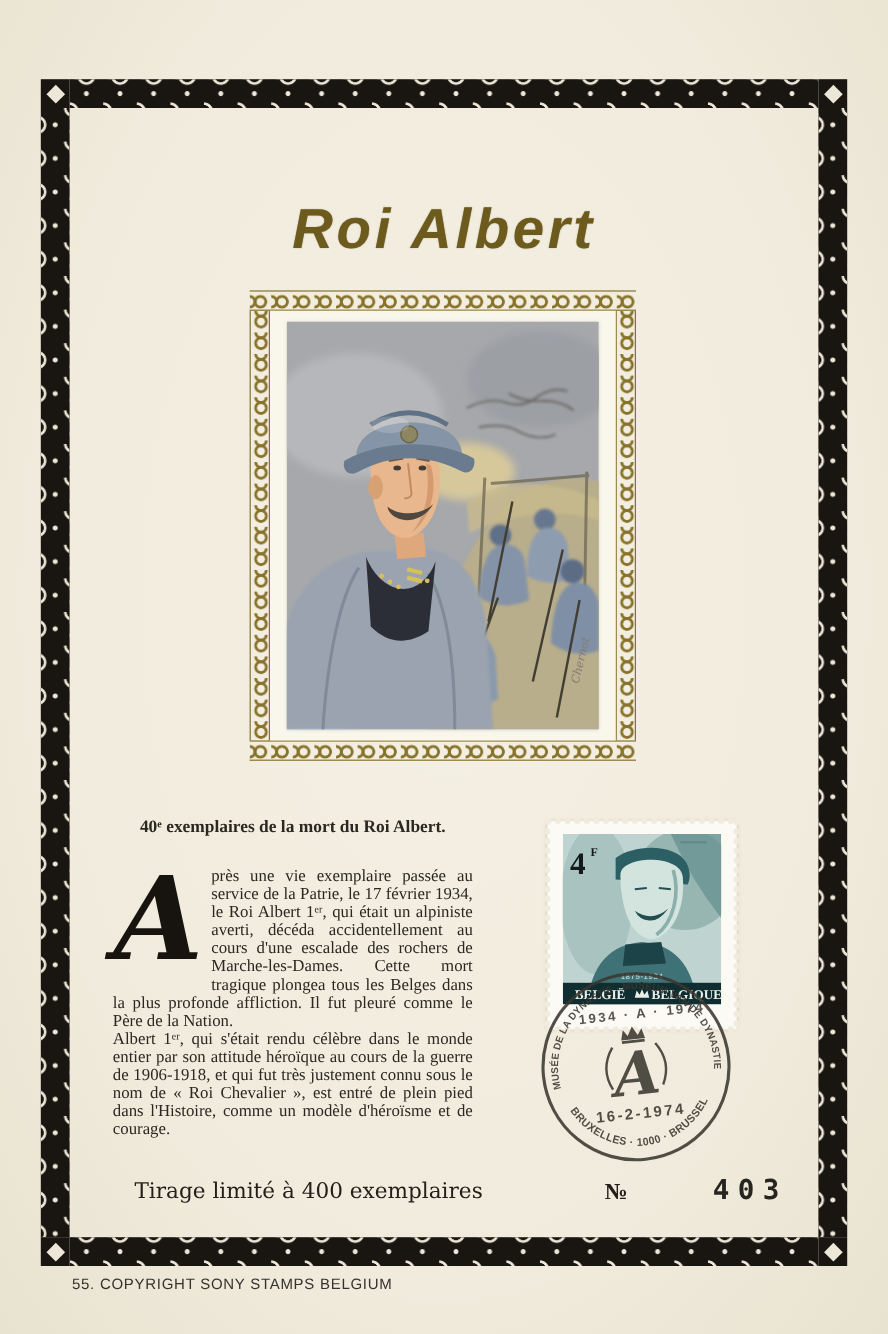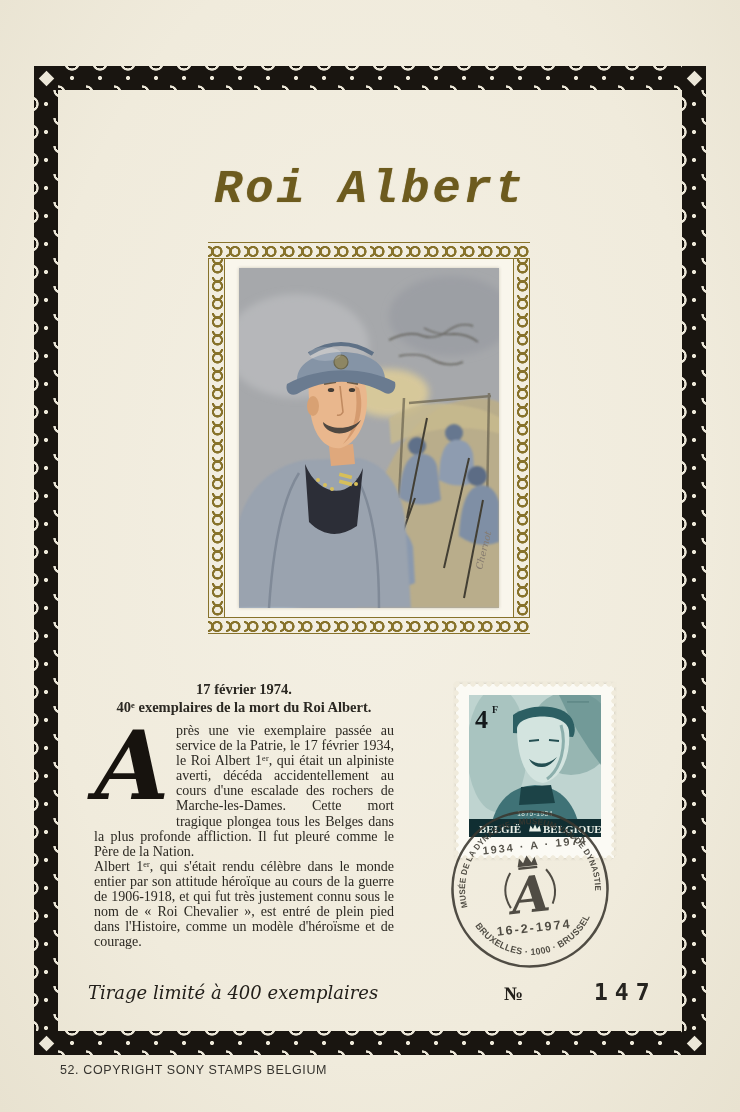--- a/index.html
+++ b/index.html
@@ -29,21 +29,21 @@
   .border-left{left:34px; top:90px; width:24px; height:941px;}
   .border-right{left:682px; top:90px; width:24px; height:941px;}
   .corner{position:absolute; width:24px; height:24px; background:#191510;}
   .corner::after{content:""; position:absolute; inset:6.5px; background:#ece7d8; transform:rotate(45deg);}
   .c-tl{left:34px; top:66px;} .c-tr{left:682px; top:66px;}
   .c-bl{left:34px; top:1031px;} .c-br{left:682px; top:1031px;}
 
   
   .title{
     position:absolute; left:0; right:0; top:163px; text-align:center;
-    font-family:Liberation Mono, monospace; font-style:italic; font-weight:bold;
+    font-family:Liberation Sans, sans-serif; font-style:italic; font-weight:bold;
     font-size:47px; letter-spacing:3px; color:#6d5b1e;
     text-shadow:0 0 1px rgba(109,91,30,.55);
   }
 
   
   .gold-frame{position:absolute; left:208px; top:242px; width:322px; height:392px;}
   .gf{position:absolute; background-color:rgba(0,0,0,0);}
   .gf-h{
     height:17px; border-top:1.6px solid #87722b; border-bottom:1.6px solid #87722b; box-sizing:border-box;
     background-image:
@@ -84,21 +84,21 @@
   .stamp-margin-years{
     position:absolute; left:0; right:0; top:155px; text-align:center;
     font-family:"Liberation Sans","DejaVu Sans",sans-serif; font-weight:bold;
     font-size:11px; letter-spacing:2px; color:#3b382f; opacity:.85; transform:rotate(-6deg);
   }
 
   
   .postmark{position:absolute; left:447px; top:806px; width:166px; height:166px;}
 
   
-  .tirage{position:absolute; left:88px; top:982px; font-family:"DejaVu Serif",serif; font-style:italic; font-size:18px; color:#23201b;}
+  .tirage{position:absolute; left:112px; top:982px; font-family:"DejaVu Serif",serif; font-size:18px; color:#23201b;}
   .num-label{position:absolute; left:504px; top:983px; font-size:19px; font-weight:bold; color:#23201b;}
   .num-value{position:absolute; left:594px; top:979px; font-family:"DejaVu Sans Mono",monospace; font-weight:bold; font-size:23px; letter-spacing:7px; color:#262420;}
   .copyright{position:absolute; left:60px; top:1063px; font-family:"Liberation Sans","DejaVu Sans",sans-serif; font-size:12.5px; letter-spacing:.6px; color:#35332e;}
 </style>
 </head>
 <body>
 
 <div class="page">
 
   <div class="band band-h border-top"></div>
@@ -193,21 +193,20 @@
         <path d="M70,86 Q102,66 134,86" stroke="#5f7186" stroke-width="4" fill="none"></path>
         <path d="M48,116 C80,98 126,98 156,114 C158,122 152,128 146,125 C118,110 86,110 58,126 C50,129 46,122 48,116 Z" fill="#6a7b90"></path>
         <circle cx="102" cy="94" r="7" fill="#8d8663" stroke="#6a664c" stroke-width="1.2"></circle>
         <ellipse cx="86" cy="86" rx="16" ry="7" fill="#ffffff" opacity=".18"></ellipse>
       </g>
       <text x="243" y="302" transform="rotate(-76 243 302)" font-family="DejaVu Serif, serif" font-style="italic" font-size="9.5" fill="#857b6f">Chernot</text>
     </svg>
   </div>
 
   <div class="heading">
-    <div>17 février 1974.</div>
     <div>40ᵉ exemplaires de la mort du Roi Albert.</div>
   </div>
 
   <div class="body-text">
     <p><span class="dropcap">A</span><span>près une vie exemplaire passée au service de la Patrie, le 17 février 1934, le Roi Albert 1ᵉʳ, qui était un alpiniste averti, décéda accidentellement au cours d'une escalade des rochers de Marche-les-Dames. Cette mort tragique plongea tous les Belges dans la plus profonde affliction. Il fut pleuré comme le Père de la Nation.</span></p>
     <p>Albert 1ᵉʳ, qui s'était rendu célèbre dans le monde entier par son attitude héroïque au cours de la guerre de 1906-1918, et qui fut très justement connu sous le nom de « Roi Chevalier », est entré de plein pied dans l'Histoire, comme un modèle d'héroïsme et de courage.</p>
   </div>
 
   <div class="stamp">
     <div class="perf perf-t"></div>
@@ -262,16 +261,16 @@
         <path d="M62,100 q-9,-18 3,-35" stroke="#3a372f" stroke-width="2" fill="none"></path>
         <path d="M104,100 q9,-18 -3,-35" stroke="#3a372f" stroke-width="2" fill="none"></path>
         <text x="83" y="106" text-anchor="middle" font-family="DejaVu Serif, serif" font-style="italic" font-weight="bold" font-size="50">A</text>
       </g>
       <text x="83" y="126" text-anchor="middle" font-family="Liberation Sans, DejaVu Sans, sans-serif" font-weight="bold" font-size="12.5" letter-spacing="2">16-2-1974</text>
     </g>
   </svg>
 
   <div class="tirage">Tirage limité à 400 exemplaires</div>
   <div class="num-label">№</div>
-  <div class="num-value">147</div>
-  <div class="copyright">52. COPYRIGHT SONY STAMPS BELGIUM</div>
+  <div class="num-value">403</div>
+  <div class="copyright">55. COPYRIGHT SONY STAMPS BELGIUM</div>
 
 </div>
 
 </body></html>

